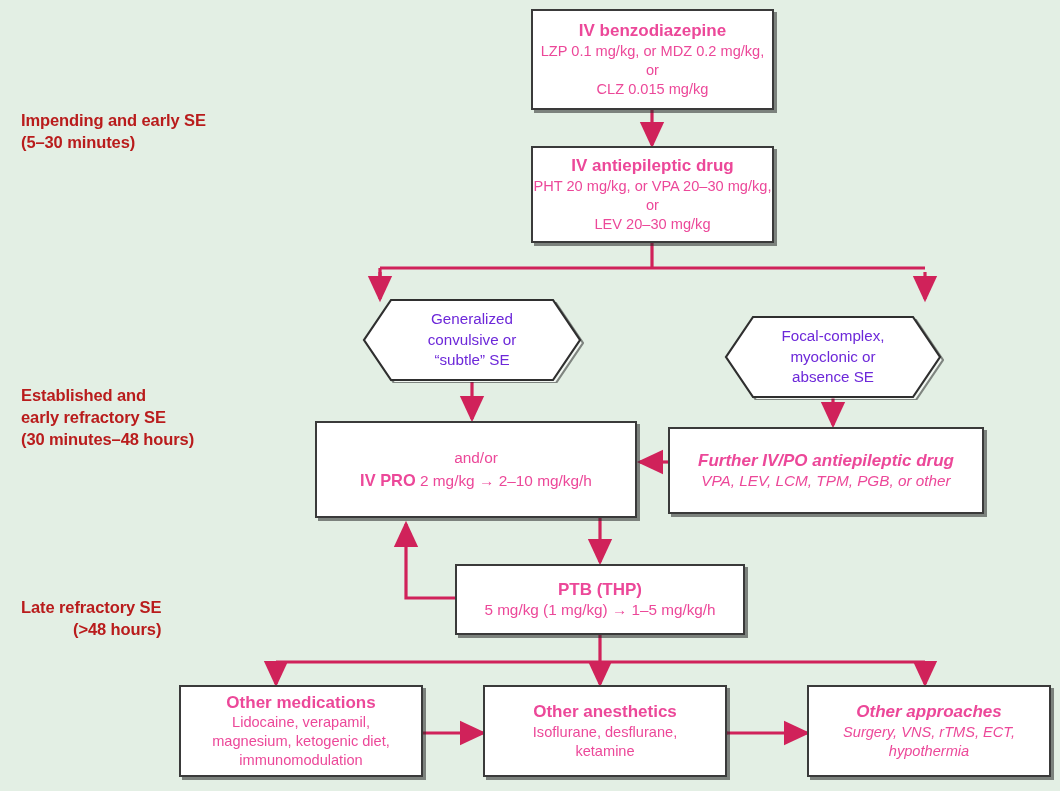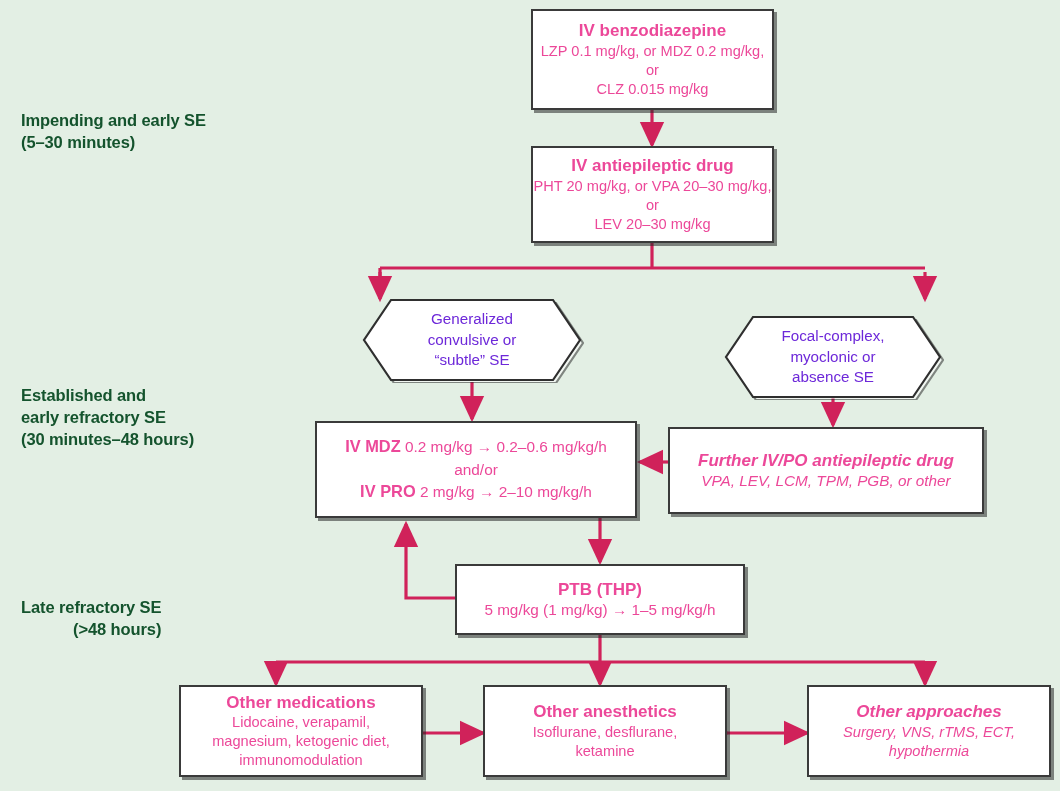--- a/index.html
+++ b/index.html
@@ -21,21 +21,21 @@
     width: 1060px;
     height: 791px;
     pointer-events: none;
   }
 
   
   .stage-label {
     position: absolute;
     font-weight: bold;
     font-size: 16.5px;
-    color: #14532d;
+    color: #b91c1c;
     line-height: 1.32;
     letter-spacing: -0.1px;
     white-space: pre-line;
   }
 
   
   .node {
     position: absolute;
     background: #ffffff;
     border: 2.2px solid #3a3a3a;
@@ -160,24 +160,20 @@
     <svg width="222" height="86" viewBox="0 0 222 86">
       <polygon points="31,3 191,3 218,43 191,83 31,83 4,43" fill="#ffffff" stroke="#2f2f2f" stroke-width="2.2" transform="translate(3,3)" opacity="0.55"></polygon>
       <polygon points="31,3 191,3 218,43 191,83 31,83 4,43" fill="#ffffff" stroke="#2f2f2f" stroke-width="2.2"></polygon>
     </svg>
     <div class="hex-text">Focal-complex,
 myoclonic or
 absence SE</div>
   </div>
 
   <div class="node" style="left:315px; top:421px; width:322px; height:97px;">
-    <div class="t-mix">
-      <b>IV MDZ</b>
-      <span>0.2 mg/kg → 0.2–0.6 mg/kg/h</span>
-    </div>
     <div class="t-mix">and/or</div>
     <div class="t-mix">
       <b>IV PRO</b>
       <span>2 mg/kg → 2–10 mg/kg/h</span>
     </div>
   </div>
 
   <div class="node" style="left:668px; top:427px; width:316px; height:87px;font-style:italic;">
     <div class="t-bold">Further IV/PO antiepileptic drug</div>
     <div class="t-norm" style="font-size:15.3px;">VPA, LEV, LCM, TPM, PGB, or other</div>

